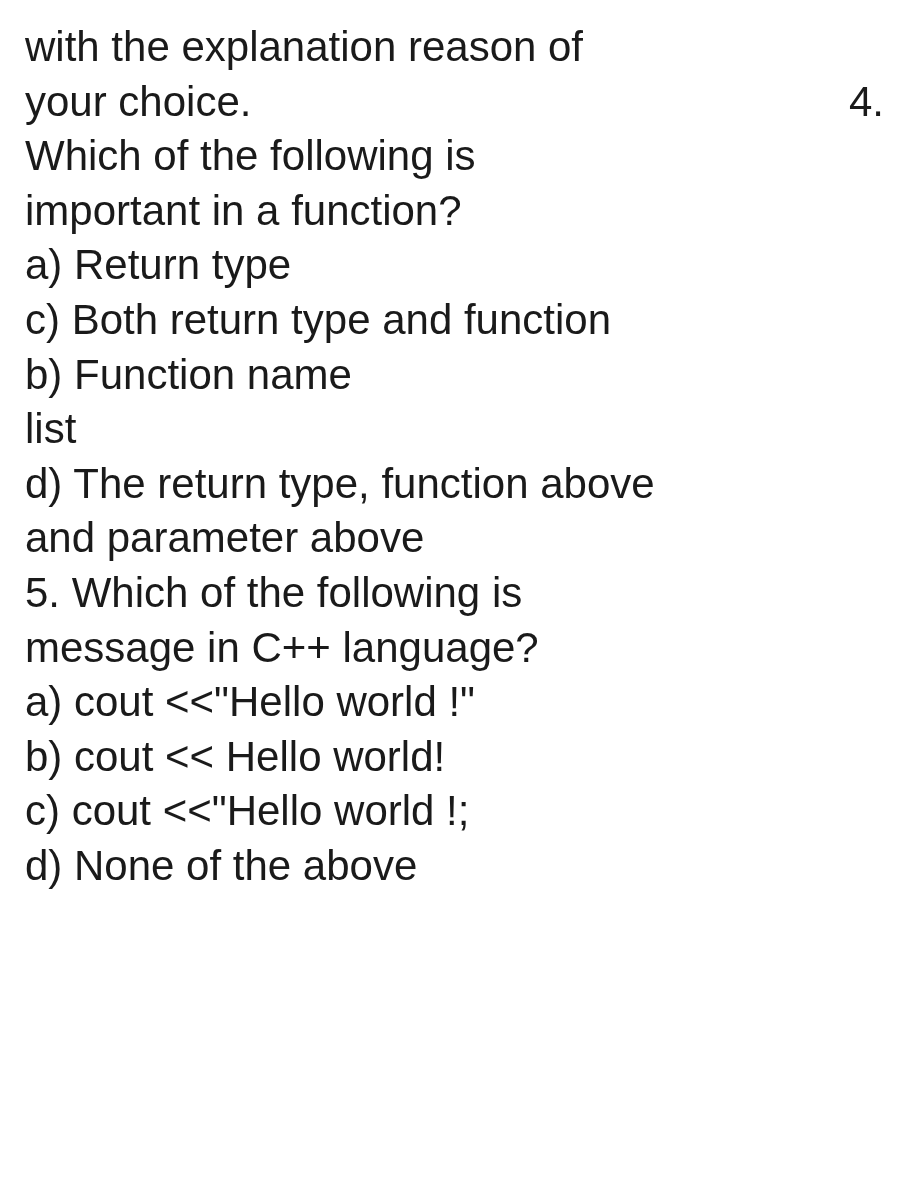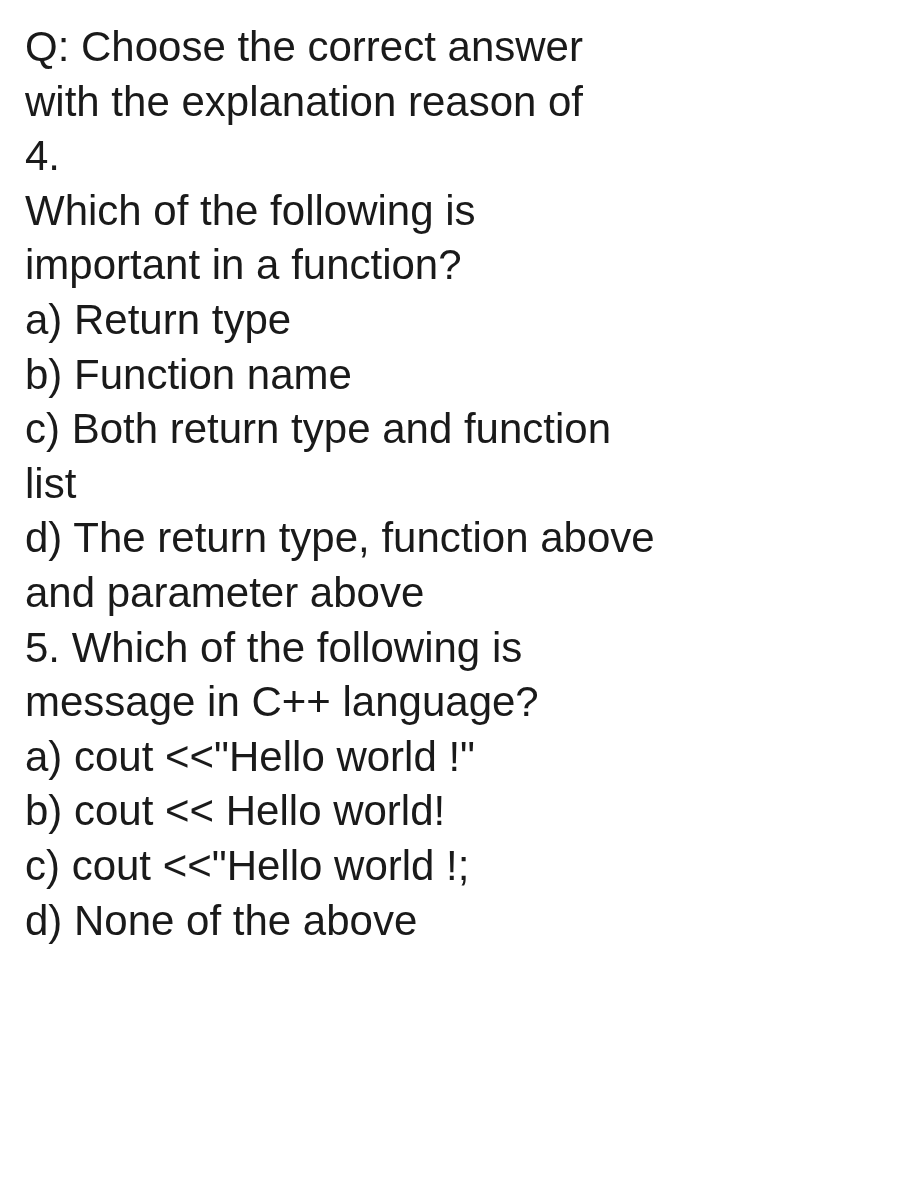--- a/index.html
+++ b/index.html
@@ -21,30 +21,30 @@
     }
     .line-with-number {
       display: flex;
       justify-content: space-between;
     }
   </style>
 </head>
 <body>
 
 <div class="question-block">
-  <span class="line">Q: Choose the correct answer</span>
   <span class="line">with the explanation reason of</span>
   <span class="line-with-number">
+    <span>your choice.</span>
     <span>4.</span>
   </span>
   <span class="line">Which of the following is</span>
   <span class="line">important in a function?</span>
   <span class="line">a) Return type</span>
+  <span class="line">c) Both return type and function</span>
   <span class="line">b) Function name</span>
-  <span class="line">c) Both return type and function</span>
   <span class="line">list</span>
   <span class="line">d) The return type, function above</span>
   <span class="line">and parameter above</span>
   <span class="line">5. Which of the following is</span>
   <span class="line">message in C++ language?</span>
   <span class="line">a) cout &lt;&lt;"Hello world !"</span>
   <span class="line">b) cout &lt;&lt; Hello world!</span>
   <span class="line">c) cout &lt;&lt;"Hello world !;</span>
   <span class="line">d) None of the above</span>
 </div>

